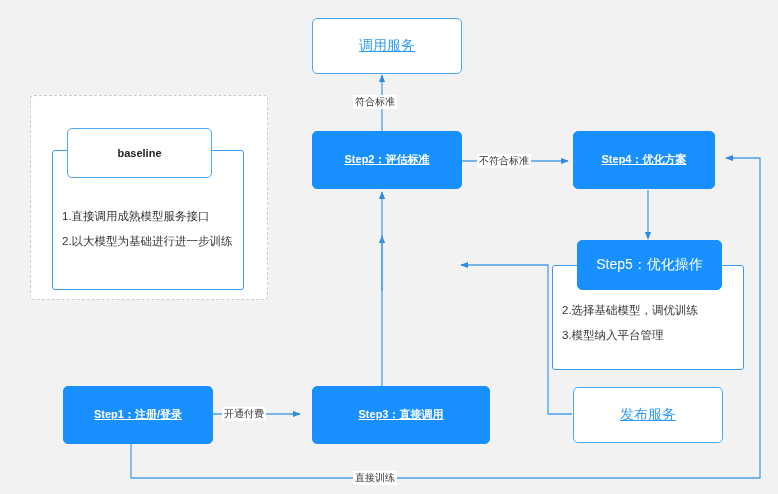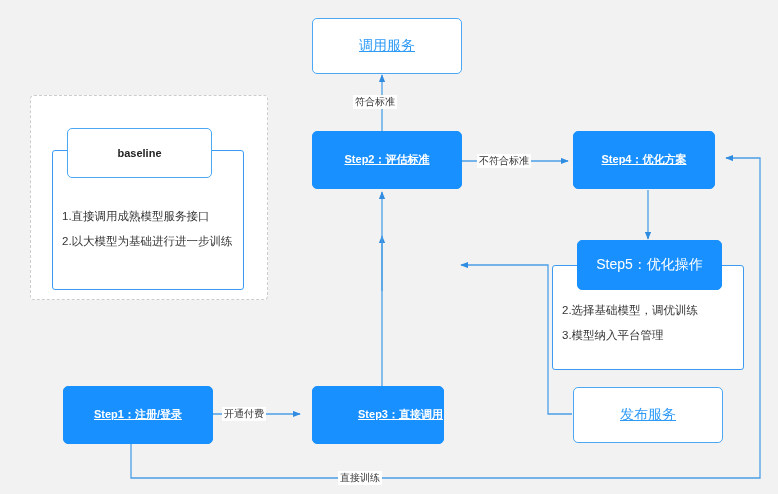--- a/index.html
+++ b/index.html
@@ -165,26 +165,26 @@
 
   <div class="node filled" style="left:573px;top:131px;width:142px;height:58px;">
     <span>Step4：优化方案</span>
   </div>
 
 
   <div class="node filled" style="left:63px;top:386px;width:150px;height:58px;">
     <span>Step1：注册/登录</span>
   </div>
 
-  <div class="node filled" style="left:312px;top:386px;width:132px;height:58px;justify-content:flex-end;">
+  <div class="node filled" style="left:312px;top:386px;width:178px;height:58px;">
     <span>Step3：直接调用</span>
   </div>
 
   <div class="node outlined" style="left:573px;top:387px;width:150px;height:56px;">
     <span>发布服务</span>
   </div>
 
   <div class="edge-label" style="left:353px;top:95px;">符合标准</div>
   <div class="edge-label" style="left:477px;top:154px;">不符合标准</div>
   <div class="edge-label" style="left:222px;top:407px;">开通付费</div>
-  <div class="edge-label" style="left:338px;top:471px;">直接训练</div>
+  <div class="edge-label" style="left:353px;top:471px;">直接训练</div>
 
 </div>
 
 </body></html>

